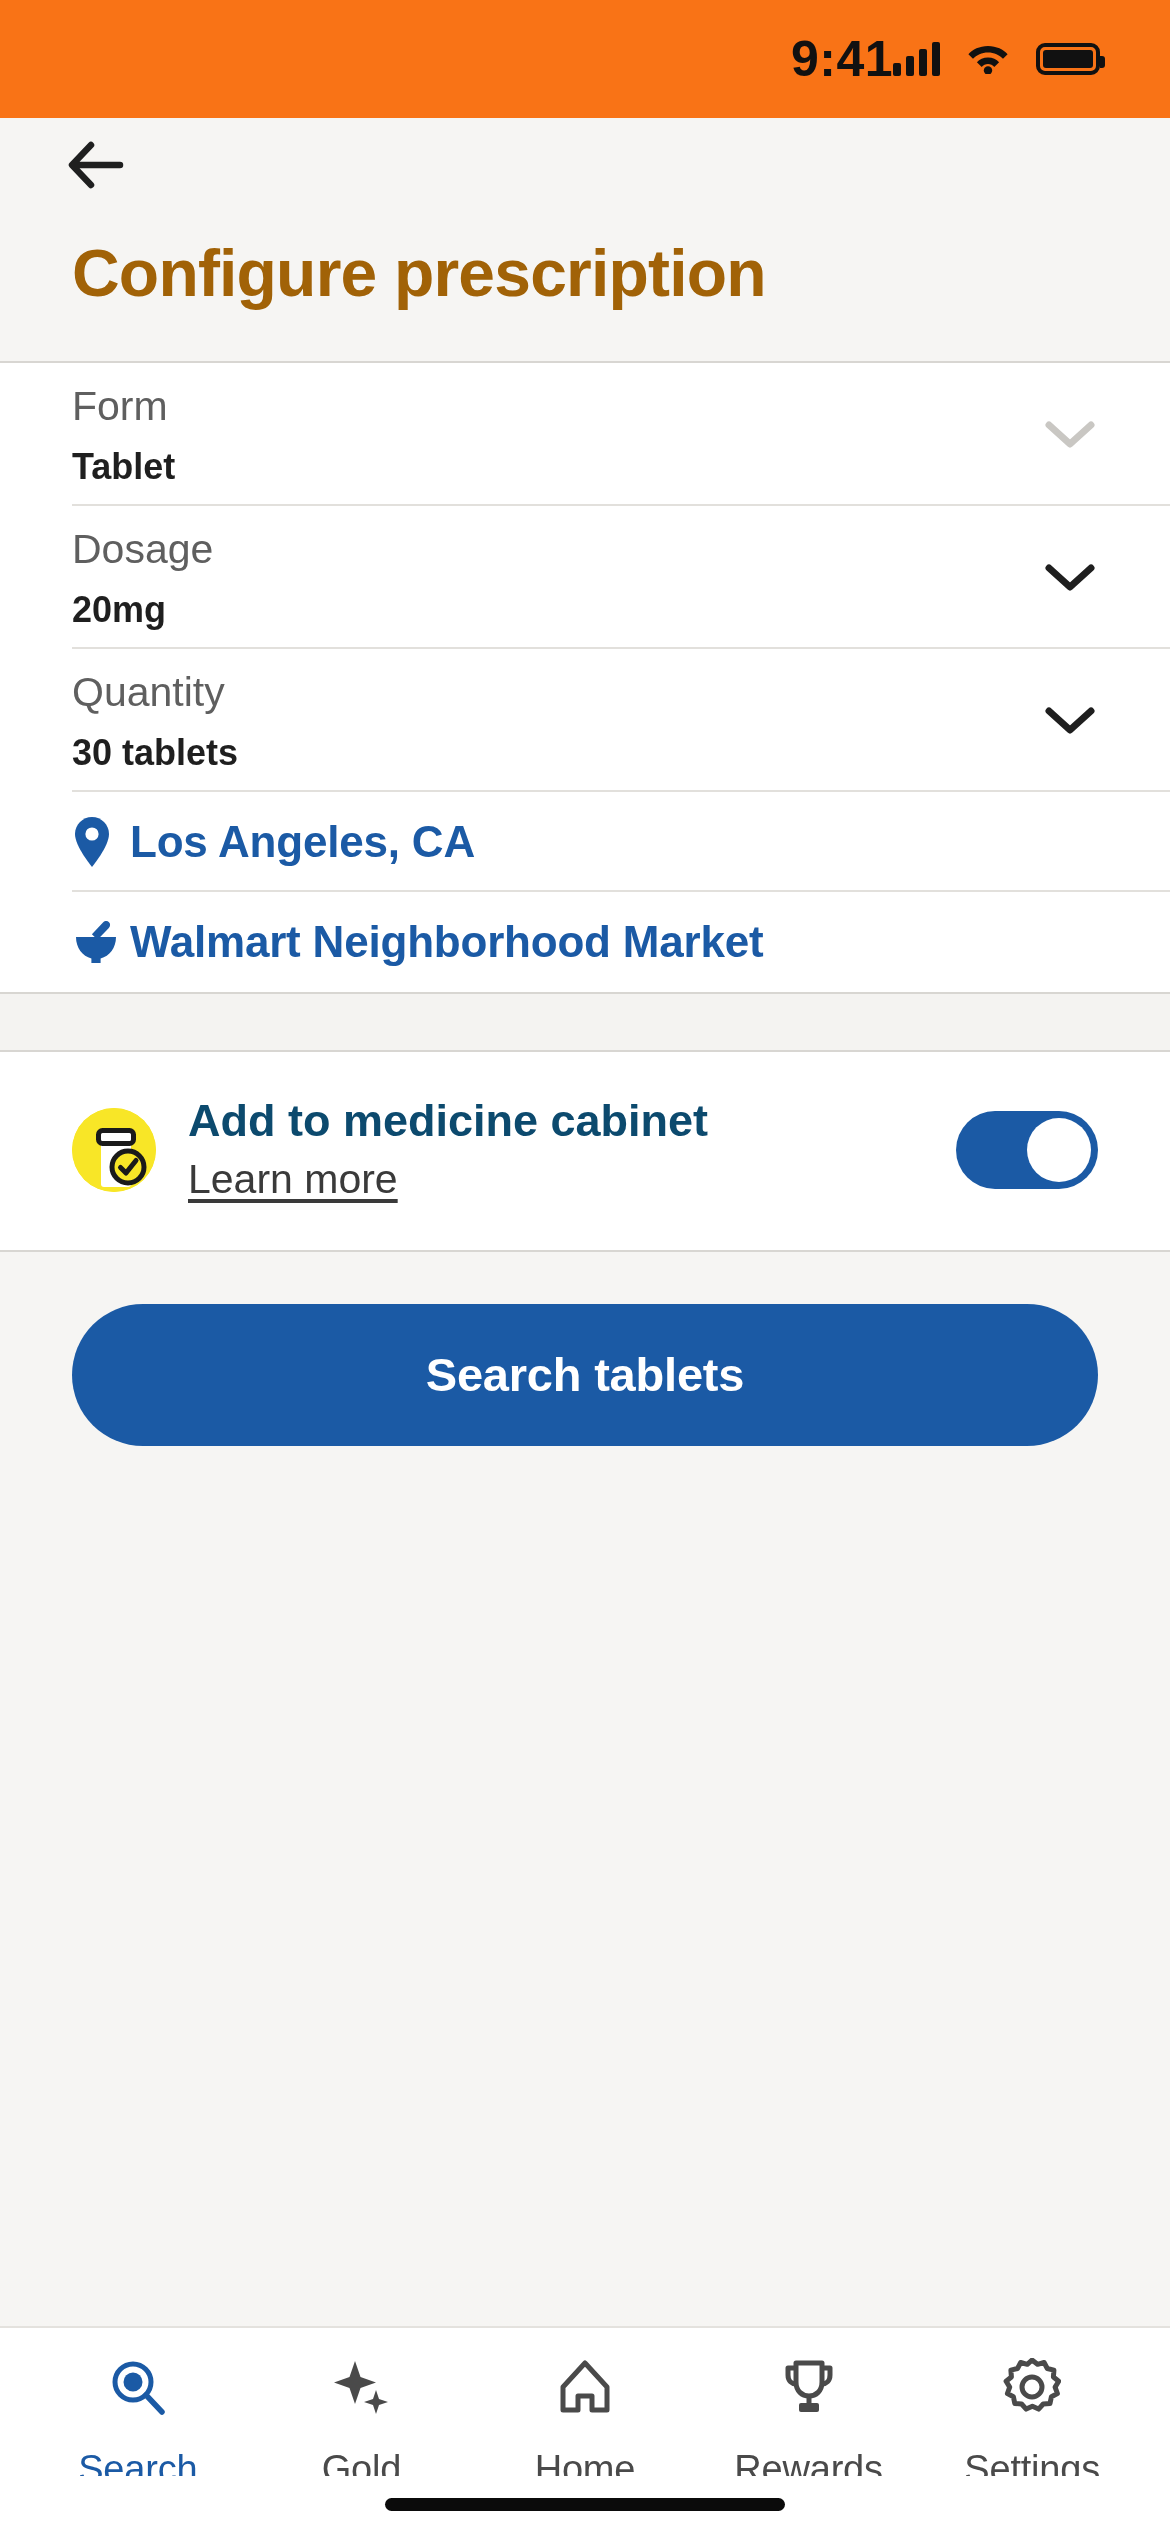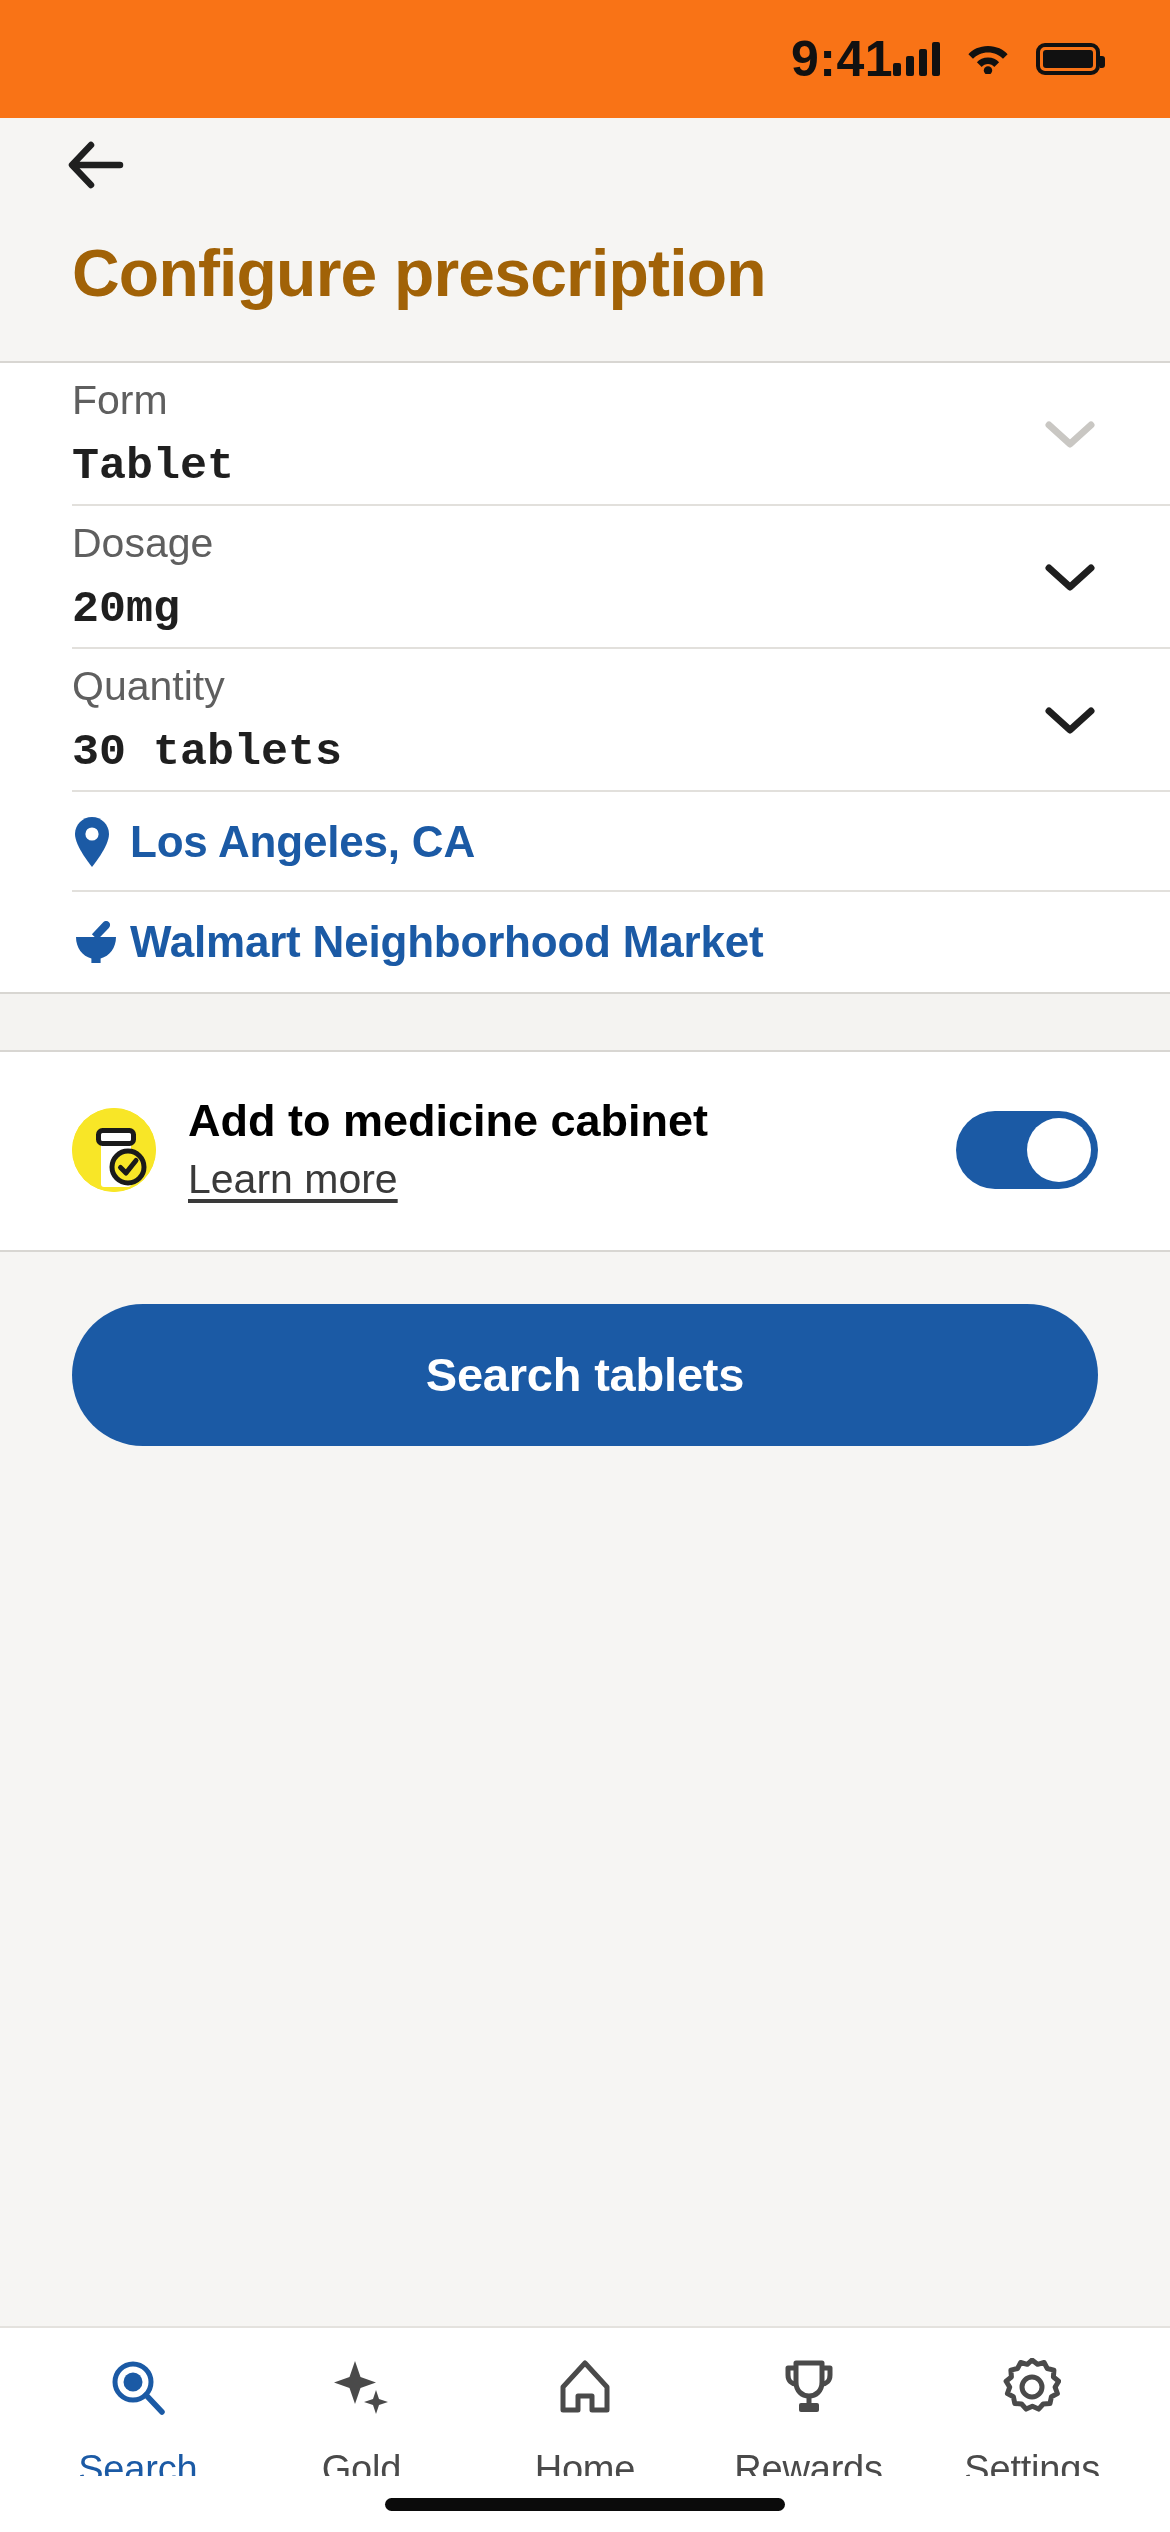--- a/index.html
+++ b/index.html
@@ -87,21 +87,21 @@
   .pill-shape {
     width:54px; height:54px; border-radius:50%;
     background:#9B9B9B; flex:0 0 auto; margin-left:26px;
   }
   .spacer { flex:1 1 auto; }
 
   .field-row { min-height:143px; flex-direction:column; align-items:stretch; justify-content:center; }
   .field-inner { display:flex; align-items:center; width:100%; }
   .field-text { flex:1 1 auto; }
   .field-label { font-size:41px; color:#5F5F5F; line-height:1.3; }
-  .field-value { font-size:45px; font-weight:700; color:#1F1F1F; line-height:1.28; margin-top:11px;font-family:Liberation Mono, monospace; }
+  .field-value { font-size:36px; font-weight:700; color:#1F1F1F; line-height:1.28; margin-top:11px; }
 
   .chev { width:56px; height:56px; flex:0 0 auto; display:flex; align-items:center; justify-content:center; }
   .chev svg { display:block; }
 
   .link-row { min-height:100px; }
   .link-icon { width:58px; flex:0 0 auto; display:flex; align-items:center; justify-content:flex-start; }
   .link-text { font-size:44px; font-weight:700; color:#1B5AA5; letter-spacing:-0.2px; }
 
   
   .band {
@@ -118,21 +118,21 @@
     border-bottom:2px solid #D8D6D2;
     flex:0 0 auto;
   }
   .cab-badge {
     width:84px; height:84px; border-radius:50%;
     background:#F8E627; flex:0 0 auto;
     display:flex; align-items:center; justify-content:center;
     overflow:hidden; position:relative;
   }
   .cab-copy { margin-left:32px; flex:1 1 auto; }
-  .cab-title { font-size:45px; font-weight:700; color:#000000; line-height:1.2; }
+  .cab-title { font-size:45px; font-weight:700; color:#0c4a6e; line-height:1.2; }
   .cab-link {
     font-size:41px; color:#3A3A3A; line-height:1.25; margin-top:6px;
     text-decoration:underline; text-underline-offset:6px; display:inline-block;
     cursor:pointer;
   }
   .toggle {
     width:142px; height:78px; border-radius:39px;
     background:#1B5AA5; position:relative; flex:0 0 auto; cursor:pointer;
   }
   .toggle b {

